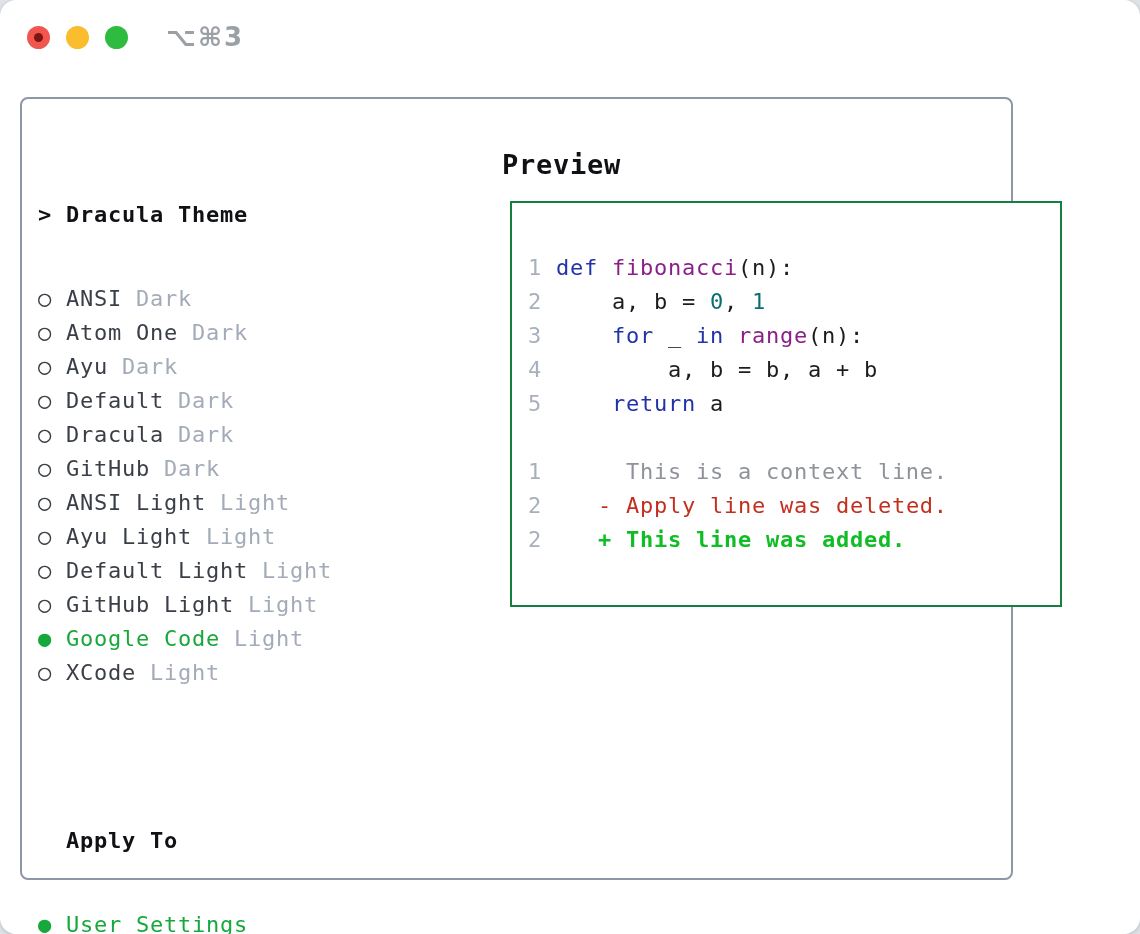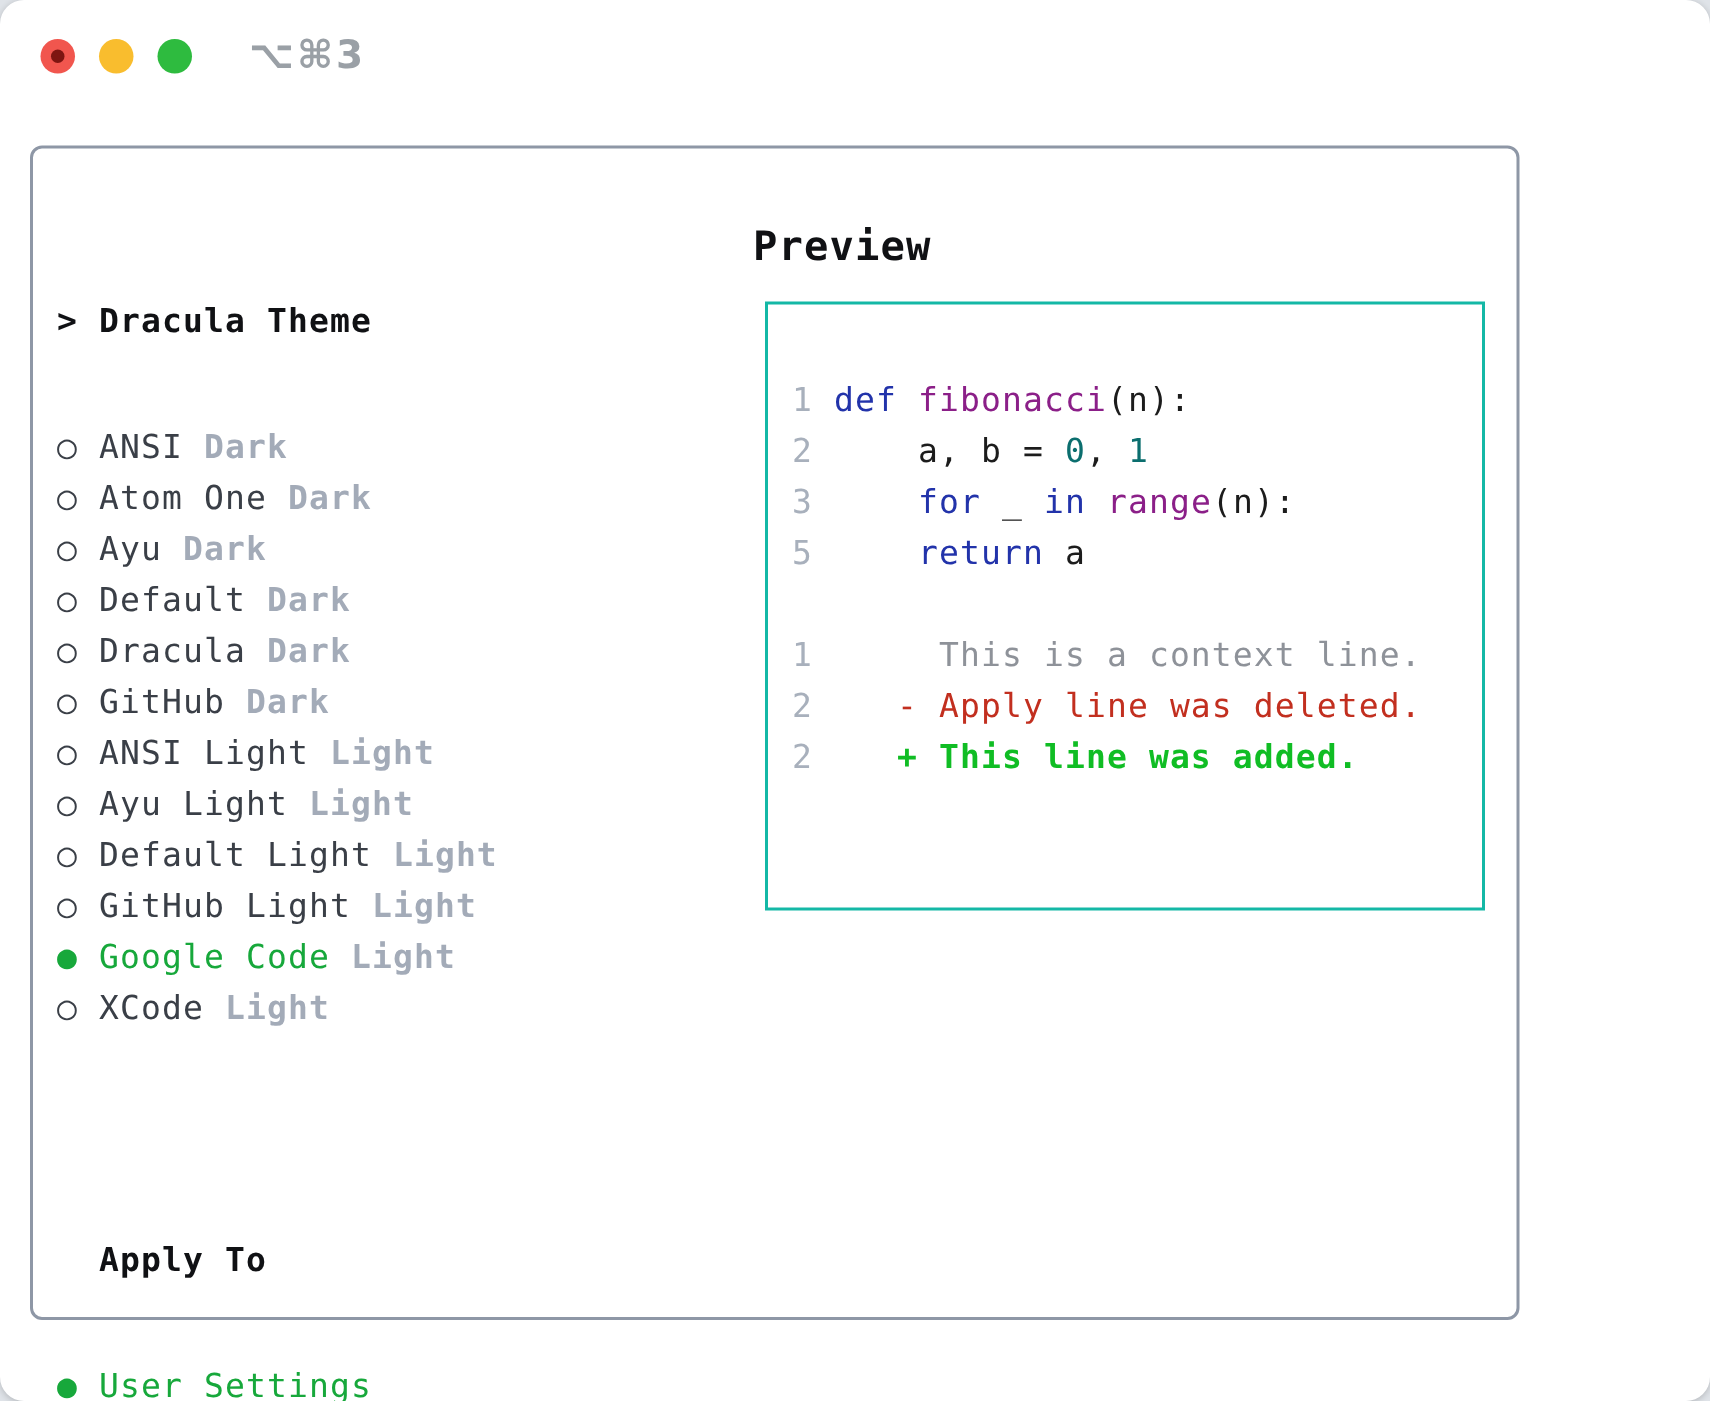--- a/index.html
+++ b/index.html
@@ -29,29 +29,29 @@
     font-size:26px; letter-spacing:2px; color:var(--title);}
   
   .panel{position:absolute; left:20px; top:97px; width:993px; height:783px;
     border:2px solid var(--panel-border); border-radius:8px; background:#fff;}
   .col-left{position:absolute; left:38px; top:148px; font-size:22px; letter-spacing:.75px;
     color:var(--text); white-space:pre;}
   .row{height:34px; line-height:34px; white-space:pre;}
   .bullet{display:inline-block; width:28px; color:var(--text);}
   .row .lbl{color:var(--text);text-align:right;}
   .row.selected .bullet, .row.selected .lbl{color:var(--accent-green);}
-  .row .variant{color:var(--muted);font-weight:bold;}
+  .row .variant{color:var(--muted);}
   .hdr{font-weight:bold; color:var(--heading);}
   .prompt{display:inline-block; width:28px; font-weight:bold; color:var(--heading);}
   .spacer{height:34px;}
   
   .preview-title{position:absolute; left:502px; top:148px; height:34px; line-height:34px;
     font-size:27px; letter-spacing:.75px; font-weight:bold; color:var(--heading);}
-  .preview-box{position:absolute; left:510px; top:201px; width:480px; height:406px;
-    border:2px solid #14b8a6; background:#fff;}
+  .preview-box{position:absolute; left:510px; top:201px; width:552px; height:406px;
+    border:2px solid #15803d; background:#fff;}
   .code{position:absolute; left:16px; top:48px; font-size:22px; letter-spacing:.75px;}
   .code-line{height:34px; line-height:34px; white-space:pre;}
   .tok-ln{color:var(--line-number);}
   .tok-kw{color:var(--keyword);}
   .tok-fn{color:var(--function);}
   .tok-num{color:var(--number);}
   .tok-pl{color:var(--plain);}
   .tok-ctx{color:var(--context);}
   .tok-del{color:var(--deleted);}
   .tok-add{color:var(--added);font-weight:bold;}
@@ -82,20 +82,21 @@
     
   </div>
 
   <div class="preview-title">Preview</div>
 
   <div class="preview-box">
     <div class="code" id="code">
         <div class="code-line"><span class="tok-ln">1 </span><span class="tok-kw">def</span><span class="tok-pl"> </span><span class="tok-fn">fibonacci</span><span class="tok-pl">(n):</span></div>
         <div class="code-line"><span class="tok-ln">2 </span><span class="tok-pl">    a, b = </span><span class="tok-num">0</span><span class="tok-pl">, </span><span class="tok-num">1</span></div>
         <div class="code-line"><span class="tok-ln">3 </span><span class="tok-pl">    </span><span class="tok-kw">for</span><span class="tok-pl"> _ </span><span class="tok-kw">in</span><span class="tok-pl"> </span><span class="tok-fn">range</span><span class="tok-pl">(n):</span></div>
+        <div class="code-line"><span class="tok-ln">4 </span><span class="tok-pl">        a, b = b, a + b</span></div>
         <div class="code-line"><span class="tok-ln">5 </span><span class="tok-pl">    </span><span class="tok-kw">return</span><span class="tok-pl"> a</span></div>
         <div class="code-line"></div>
         <div class="code-line"><span class="tok-ln">1</span><span class="tok-ctx">      This is a context line.</span></div>
         <div class="code-line"><span class="tok-ln">2</span><span class="tok-pl">    </span><span class="tok-del">- Apply line was deleted.</span></div>
         <div class="code-line"><span class="tok-ln">2</span><span class="tok-pl">    </span><span class="tok-add">+ This line was added.</span></div>
       </div>
   </div>
 
 </div>
 

